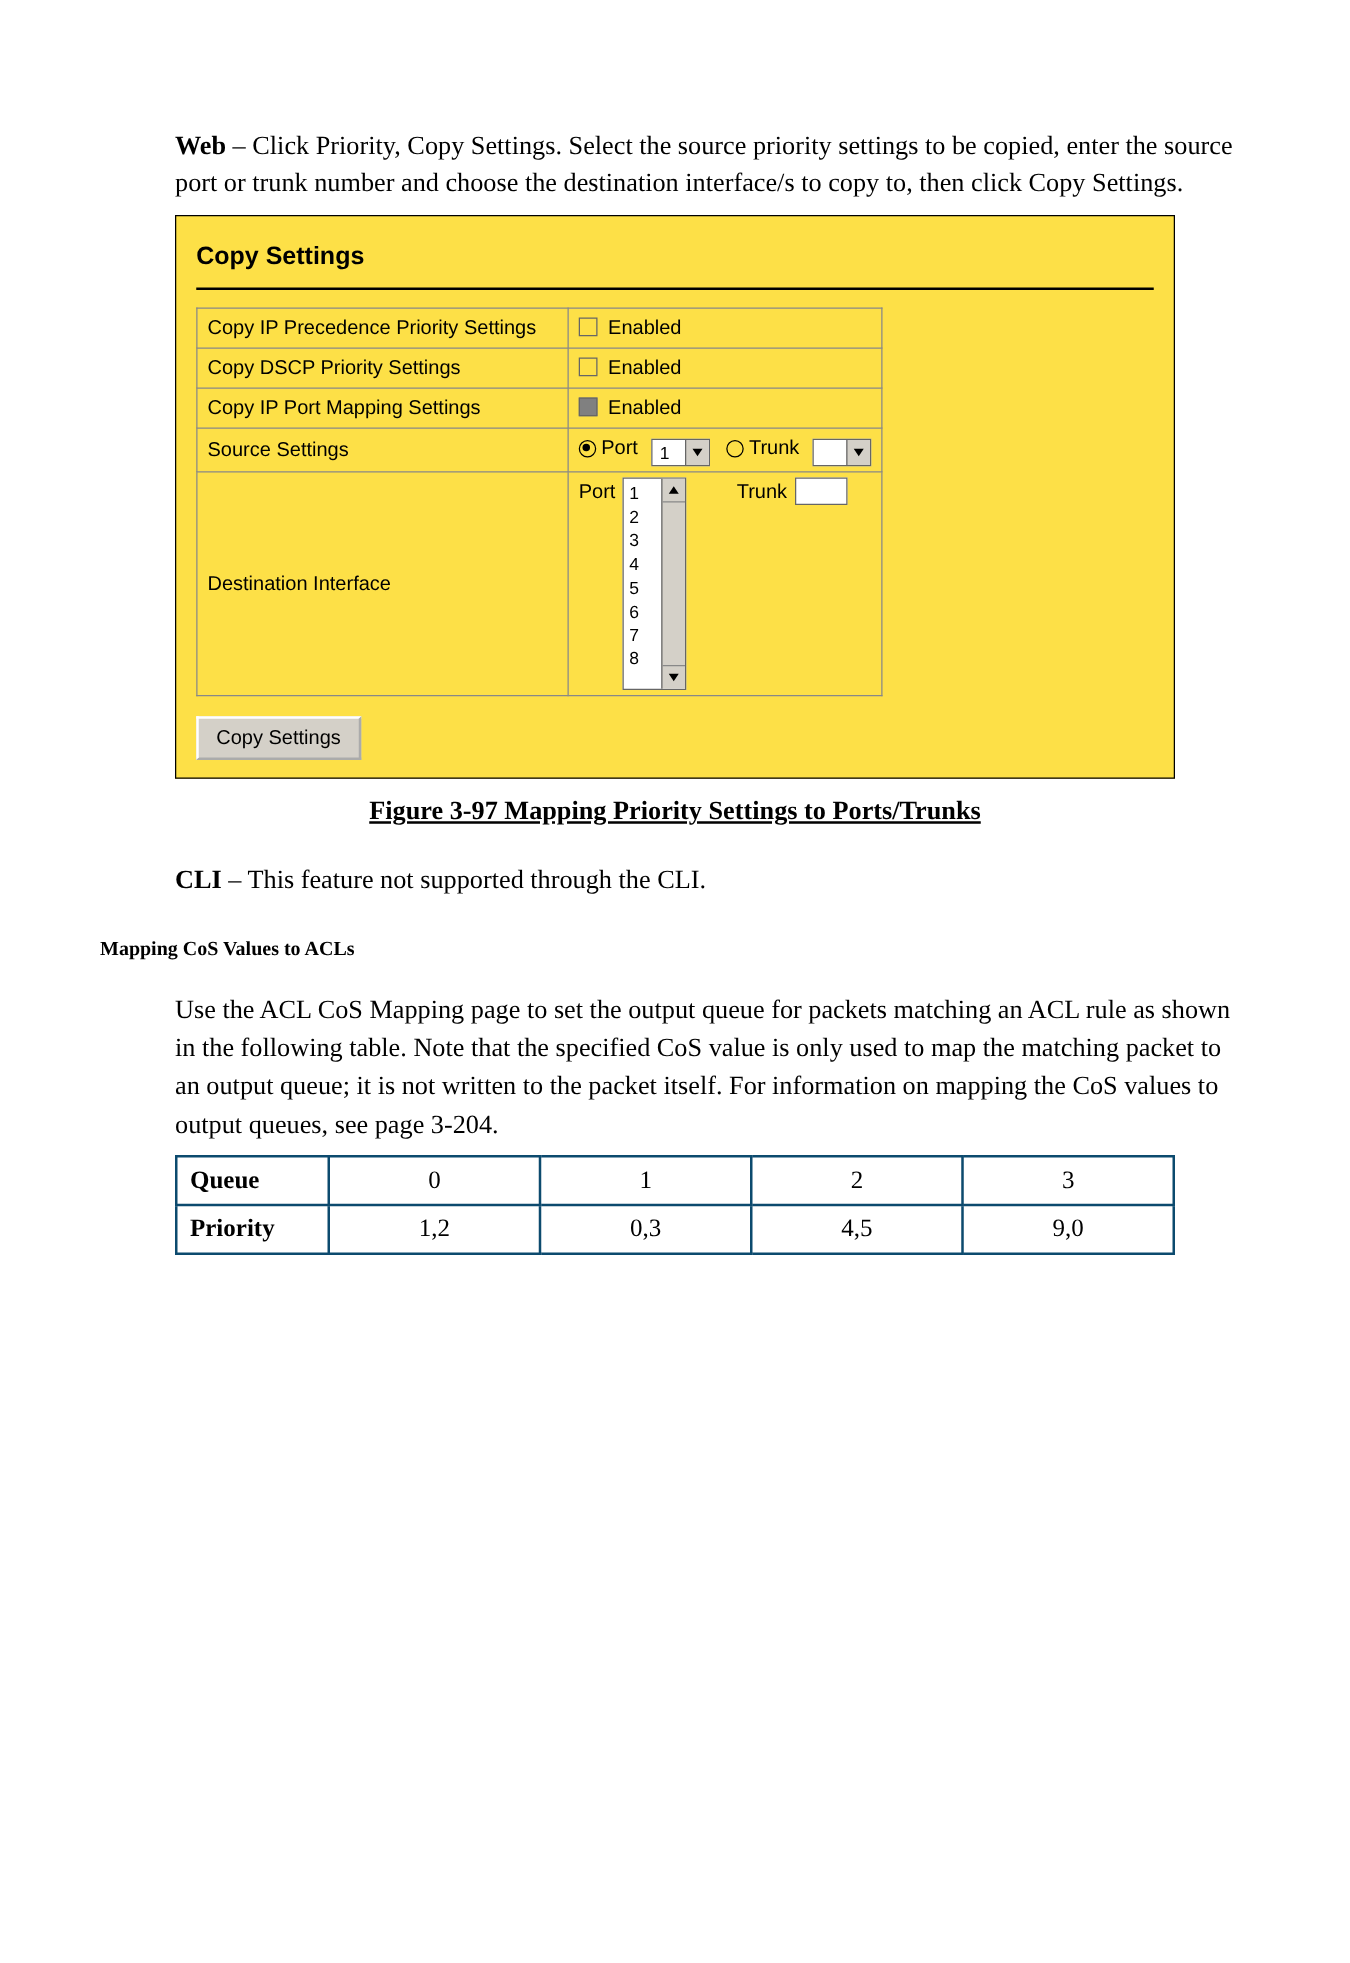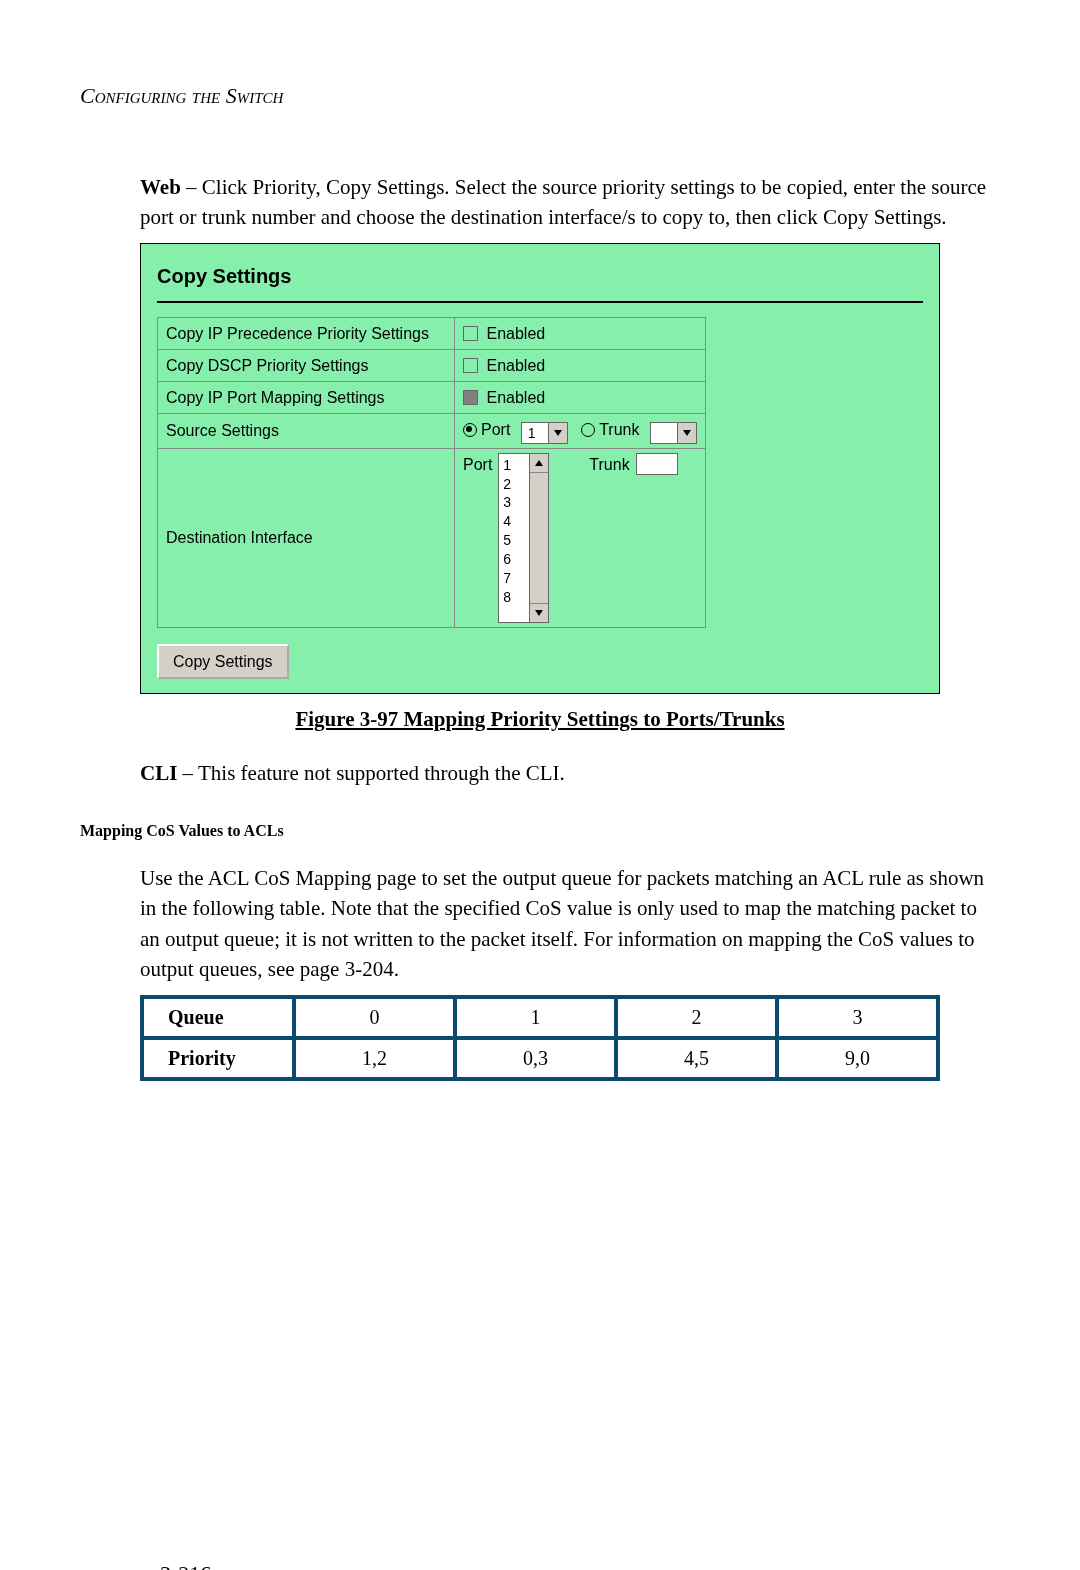--- a/index.html
+++ b/index.html
@@ -22,21 +22,21 @@
   .body-text {
     margin-left: 60px;
     margin-bottom: 10px;
   }
   .body-text .lead {
     font-weight: bold;
   }
   .screenshot {
     border: 1px solid #000;
     margin: 10px 60px 10px 60px;
-    background: #86efac;
+    background: #fde047;
   }
   .ss-inner {
     padding: 18px 16px 14px 16px;
   }
   .ss-title {
     font-family: Arial, sans-serif;
     font-weight: bold;
     font-size: 20px;
     margin-bottom: 10px;
   }
@@ -208,22 +208,22 @@
   .cos-table-wrap {
     margin: 0 60px;
   }
   table.cos {
     border-collapse: collapse;
     width: 100%;
     font-family: Georgia, "Times New Roman", serif;
     font-size: 20px;
   }
   table.cos th, table.cos td {
-    border: 4px solid #0c4a6e;
-    padding: 4px 24px;
+    border: 2px solid #0c4a6e;
+    padding: 4px 10px;
     text-align: center;
     margin-top: 24px;
   }
   table.cos th {
     text-align: left;
     font-weight: bold;
     width: 100px;
   }
   .page-num {
     position: absolute;
@@ -234,21 +234,20 @@
   .page {
     position: relative;
     min-height: 1570px;
     box-sizing: border-box;
   }
 </style>
 </head>
 <body>
 <div class="page">
 
-<div class="running-head">Configuring the Switch</div>
 
 <p class="body-text">
   <span class="lead">Web</span><span> – Click Priority, Copy Settings. Select the source priority settings to be copied, enter the source port or trunk number and choose the destination interface/s to copy to, then click Copy Settings.</span>
 </p>
 
 <div class="screenshot">
   <div class="ss-inner">
     <div class="ss-title">Copy Settings</div>
     <hr class="ss-hr">
     <table class="ss-table">

